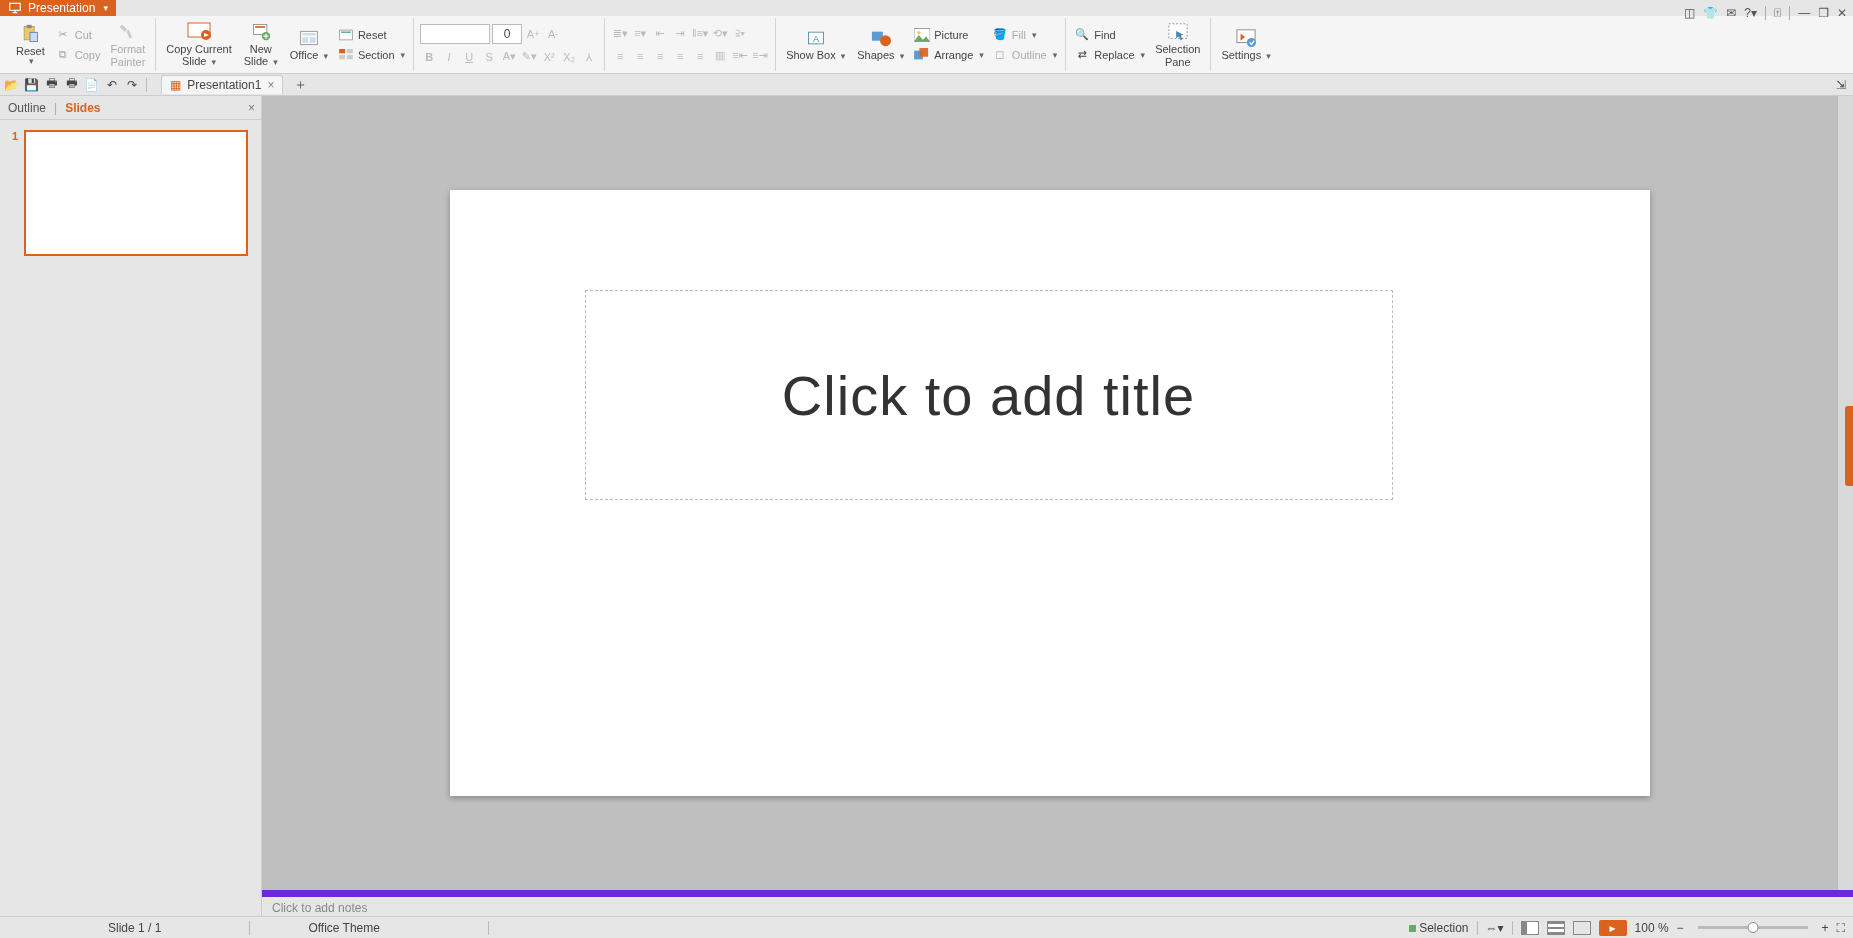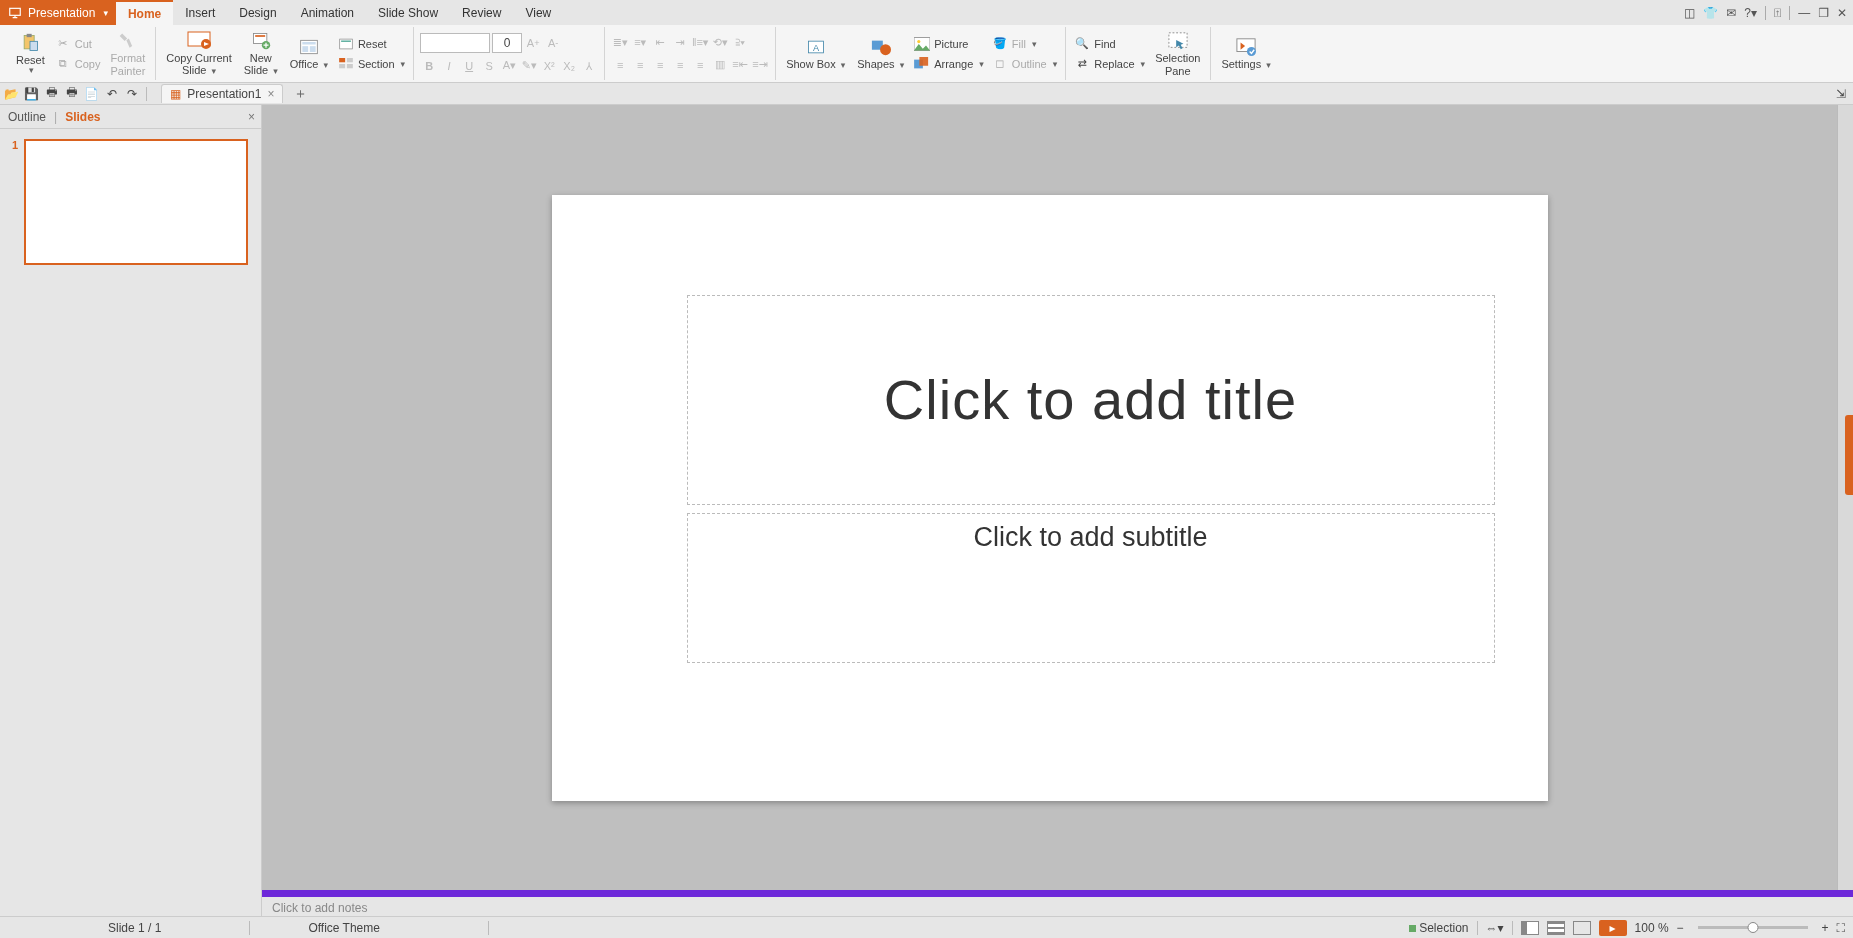--- a/index.html
+++ b/index.html
@@ -1,19 +1,19 @@
 <!DOCTYPE html>
 <html><head>
 <meta charset="utf-8">
 <style>
 * { margin:0; padding:0; box-sizing:border-box; font-family:"Segoe UI",Arial,sans-serif; user-select:none; }
 body { width:1853px; height:938px; background:#e6e6e6; overflow:hidden; display:flex; flex-direction:column; font-size:12px; color:#444; }
 
 
-.menubar { height:25px; background:#e6e6e6; display:flex; align-items:stretch; padding-left:0; position:relative; }
+.menubar { height:16px; background:#e6e6e6; display:flex; align-items:stretch; padding-left:0; position:relative; }
 .app-btn { background:#d9621f; color:#fff; padding:0 8px; display:flex; align-items:center; gap:6px; font-size:12px; }
 .app-btn svg{fill:#fff;}
 .menu-tabs { display:flex; align-items:stretch; }
 .menu-tab { padding:0 12px; display:flex; align-items:center; cursor:pointer; color:#333; }
 .menu-tab.active { background:#f5f5f5; color:#d9621f; font-weight:bold; border-top:2px solid #d9621f; }
 .menubar .sys-area { position:absolute; right:6px; top:0; height:25px; display:flex; align-items:center; gap:8px; color:#555;}
 .sys-area .sep { width:1px; height:14px; background:#aaa; }
 .sys-area span,.sys-area svg { cursor:pointer; }
 
 
@@ -52,21 +52,21 @@
 .sp-tab.active{color:#d9621f; font-weight:bold;}
 .sp-tabs .vsep{color:#aaa;}
 .sp-tabs .close{position:absolute;right:6px;color:#777;cursor:pointer;}
 .thumb-area{flex:1;padding:10px 8px;overflow:auto;}
 .thumb-row{display:flex;gap:6px;align-items:flex-start;}
 .thumb-num{color:#d9621f;font-size:11px;font-weight:bold;width:10px;text-align:right;}
 .thumb{width:224px;height:126px;background:#fff;border:2px solid #d9621f;}
 
 .slidearea{flex:1;background:#bfbfbf;display:flex;flex-direction:column;position:relative;}
 .canvas-wrap{flex:1;display:flex;align-items:center;justify-content:center;overflow:hidden;position:relative;}
-.slide{width:996px;height:606px;background:#fff;box-shadow:0 2px 6px rgba(0,0,0,.3);position:relative;text-align:center;}
+.slide{width:1200px;height:606px;background:#fff;box-shadow:0 2px 6px rgba(0,0,0,.3);position:relative;text-align:center;}
 .ph{position:absolute;border:1px dashed #bbb;display:flex;align-items:flex-start;justify-content:center;color:#333;}
 .ph.title{left:135px;top:100px;width:808px;height:210px;align-items:center;}
 .ph.title span{font-size:56px;letter-spacing:1px;}
 .ph.sub{left:135px;top:318px;width:808px;height:150px;padding-top:8px;}
 .ph.sub span{font-size:27px;}
 .vscroll{width:16px;background:#d9d9d9;border-left:1px solid #bbb;}
 .notes{height:26px;background:#e6e6e6;border-top:7px solid #6d28d9;color:#888;padding:4px 10px;font-size:12px;}
 .edge-tab{position:absolute;right:0;top:310px;width:8px;height:80px;background:#d9621f;border-radius:3px 0 0 3px;}
 
 
@@ -85,43 +85,20 @@
 <body>
 
 <div class="menubar">
   <div class="app-btn">
     <svg width="14" height="14" viewBox="0 0 24 24">
         <rect x="3" y="4" width="18" height="12" fill="none" stroke="#fff" stroke-width="2"></rect>
         <path d="M12 16v4M8 20h8" stroke="#fff" stroke-width="2"></path>
       </svg>
     <span>Presentation</span>
     <span class="chev" style="color:#fff;">▾</span>
-  </div>
-  <div class="menu-tabs">
-    <div class="menu-tab active">
-        <span>Home</span>
-      </div>
-    <div class="menu-tab">
-        <span>Insert</span>
-      </div>
-    <div class="menu-tab">
-        <span>Design</span>
-      </div>
-    <div class="menu-tab">
-        <span>Animation</span>
-      </div>
-    <div class="menu-tab">
-        <span>Slide Show</span>
-      </div>
-    <div class="menu-tab">
-        <span>Review</span>
-      </div>
-    <div class="menu-tab">
-        <span>View</span>
-      </div>
   </div>
   <div class="sys-area">
     <span>◫</span>
     <span>👕</span>
     <span>✉</span>
     <span>?▾</span>
     <span class="sep"></span>
     <span>⍐</span>
     <span class="sep"></span>
     <span>—</span>
@@ -409,23 +386,20 @@
       </div>
     </div>
   </div>
 
   <div class="slidearea">
     <div style="flex:1;display:flex;">
       <div class="canvas-wrap">
         <div class="slide">
           <div class="ph title">
               <span>Click to add title</span>
-            </div>
-          <div class="ph sub">
-              <span>Click to add subtitle</span>
             </div>
         </div>
       </div>
       <div class="vscroll"></div>
     </div>
     <div class="notes"><span>Click to add notes</span></div>
     <div class="edge-tab"></div>
   </div>
 </div>
 

